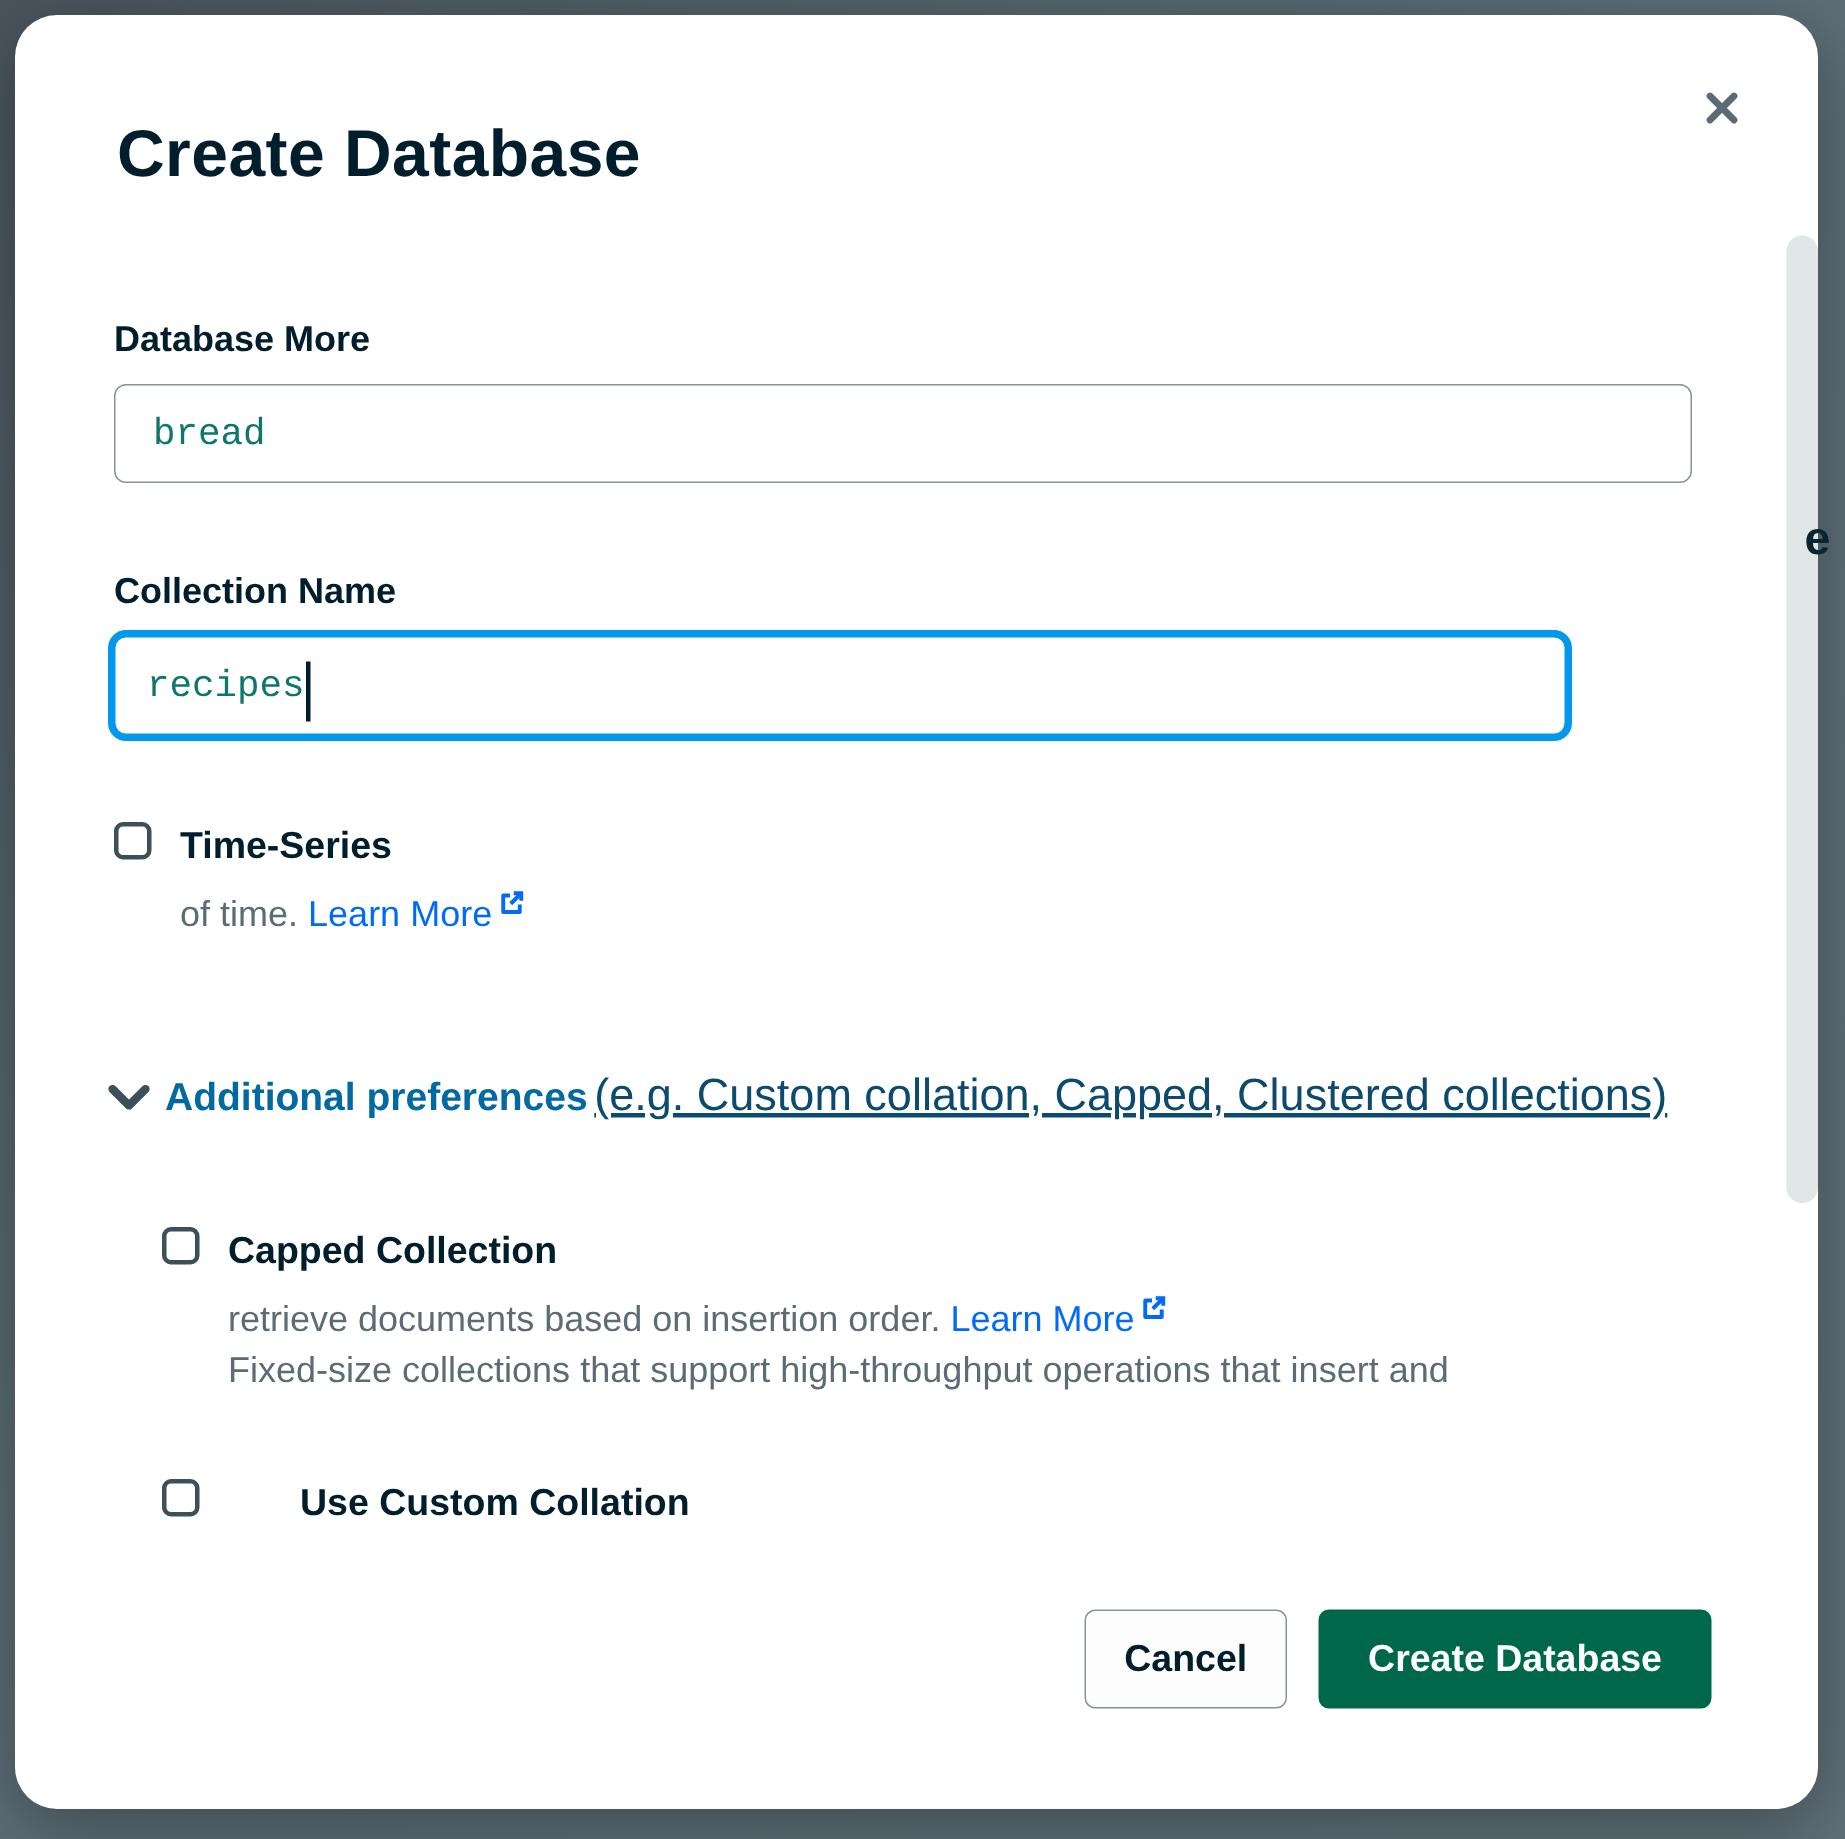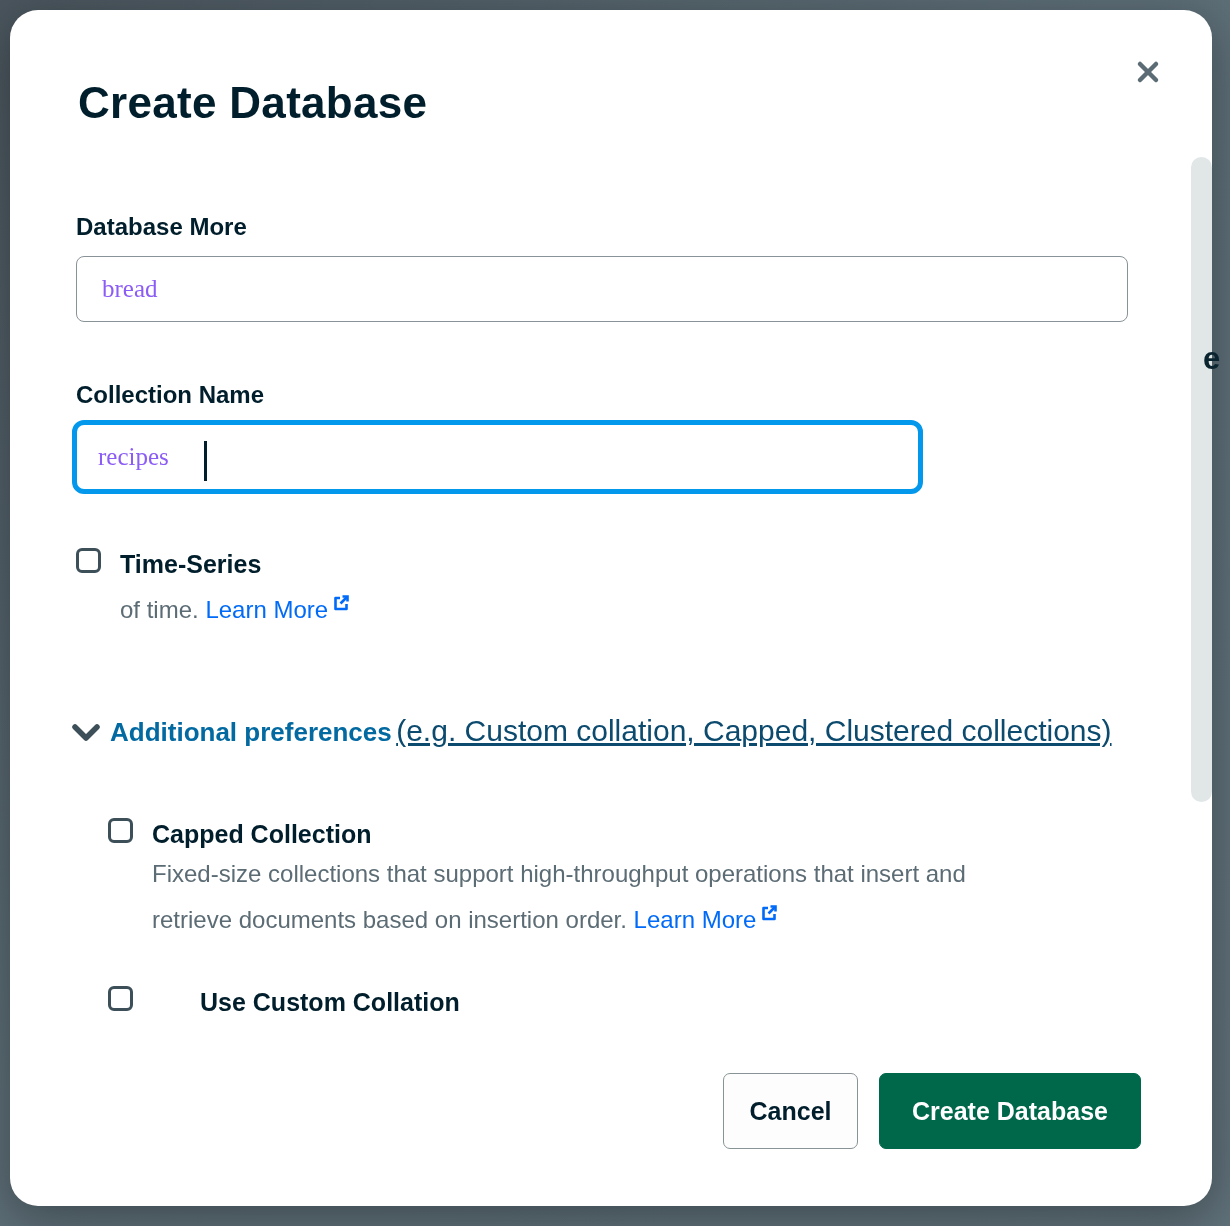--- a/index.html
+++ b/index.html
@@ -21,25 +21,25 @@
   .modal-title{
     position:absolute;left:68px;top:68px;
     font-size:44px;font-weight:700;color:#001E2B;letter-spacing:0.3px;
   }
   .field-label{
     position:absolute;font-size:24px;font-weight:700;color:#001E2B;
   }
   .text-input{
     position:absolute;left:66px;width:1052px;height:66px;box-sizing:border-box;
     border:1px solid #889397;border-radius:8px;background:#ffffff;
-    font-family:Liberation Serif, serif;font-size:25px;color:#8b5cf6;
+    font-family:Liberation Mono, monospace;font-size:25px;color:#0f766e;
     padding:0 0 0 25px;outline:none;
   }
   .text-input.focused{
-    left:62px;width:851px;height:74px;
+    left:62px;width:976px;height:74px;
     border:5px solid #0498EC;border-radius:12px;padding-left:21px;
   }
   .caret{
     position:absolute;left:194px;top:431px;width:3px;height:40px;
     background:#001E2B;
   }
   .checkbox{
     position:absolute;width:25px;height:25px;box-sizing:border-box;
     border:3px solid #3D4F58;border-radius:6px;background:#ffffff;cursor:pointer;
   }
@@ -50,21 +50,21 @@
     position:absolute;font-size:24px;color:#5C6C75;line-height:40px;
   }
   .desc .line{display:block;height:40px;white-space:nowrap;}
   .link{color:#016BF8;text-decoration:none;cursor:pointer;}
   .ext-icon{display:inline-block;vertical-align:6px;margin-left:4px;}
   .prefs-row{position:absolute;left:62px;top:704px;cursor:pointer;white-space:nowrap;}
   .prefs-row .chev{display:inline-block;vertical-align:-1px;margin-right:10px;}
   .prefs-bold{font-size:26px;font-weight:700;color:#0369a1;}
   .prefs-hint{font-size:30px;font-weight:400;color:#0c4a6e;text-decoration:underline;}
   .btn{
-    position:absolute;top:1063px;height:76px;box-sizing:border-box;
+    position:absolute;top:1063px;height:66px;box-sizing:border-box;
     border-radius:7px;font-family:"Liberation Sans", sans-serif;
     font-size:25px;font-weight:600;cursor:pointer;
     display:flex;align-items:center;justify-content:center;
   }
   .btn-cancel{
     left:713px;width:135px;background:#fdfdfd;border:1px solid #889397;color:#001E2B;
   }
   .btn-create{
     left:869px;width:262px;background:#00684A;border:1px solid #00684A;color:#ffffff;
   }
@@ -116,29 +116,29 @@
       <svg width="28" height="18" viewBox="0 0 28 18" fill="none">
         <polyline points="3,3 14,14 25,3" stroke="#3D4F58" stroke-width="5.5" stroke-linecap="round" stroke-linejoin="round"></polyline>
       </svg>
     </span><span class="prefs-bold">Additional preferences</span>
     <span class="prefs-hint">(e.g. Custom collation, Capped, Clustered collections)</span>
   </div>
 
   <div class="checkbox" style="left:98px;top:808px;" role="checkbox" aria-checked="false"></div>
   <div class="option-label" style="left:142px;top:810px;">Capped Collection</div>
   <div class="desc" style="left:142px;top:844px;">
-    <span class="line">Fixed-size collections that support high-throughput operations that insert and</span>
     <span class="line">
       <span>retrieve documents based on insertion order.</span>
       <a class="link">Learn More</a><span class="ext-icon"><svg width="18" height="18" viewBox="0 0 18 18" fill="none">
             <path d="M8 4 H3.5 V15 H14.5 V10" stroke="#016BF8" stroke-width="2.6" stroke-linejoin="round"></path>
             <path d="M8.5 9.5 L15 3" stroke="#016BF8" stroke-width="2.6"></path>
             <path d="M10.5 2.5 H15.5 V7.5" stroke="#016BF8" stroke-width="2.6" fill="none"></path>
           </svg></span>
     </span>
+    <span class="line">Fixed-size collections that support high-throughput operations that insert and</span>
   </div>
 
   <div class="checkbox" style="left:98px;top:976px;" role="checkbox" aria-checked="false"></div>
   <div class="option-label" style="left:142px;top:978px;margin-left:48px;">Use Custom Collation</div>
 
   <button class="btn btn-cancel">Cancel</button>
   <button class="btn btn-create">Create Database</button>
 
   <div class="scrollbar-thumb"></div>
 </div>

